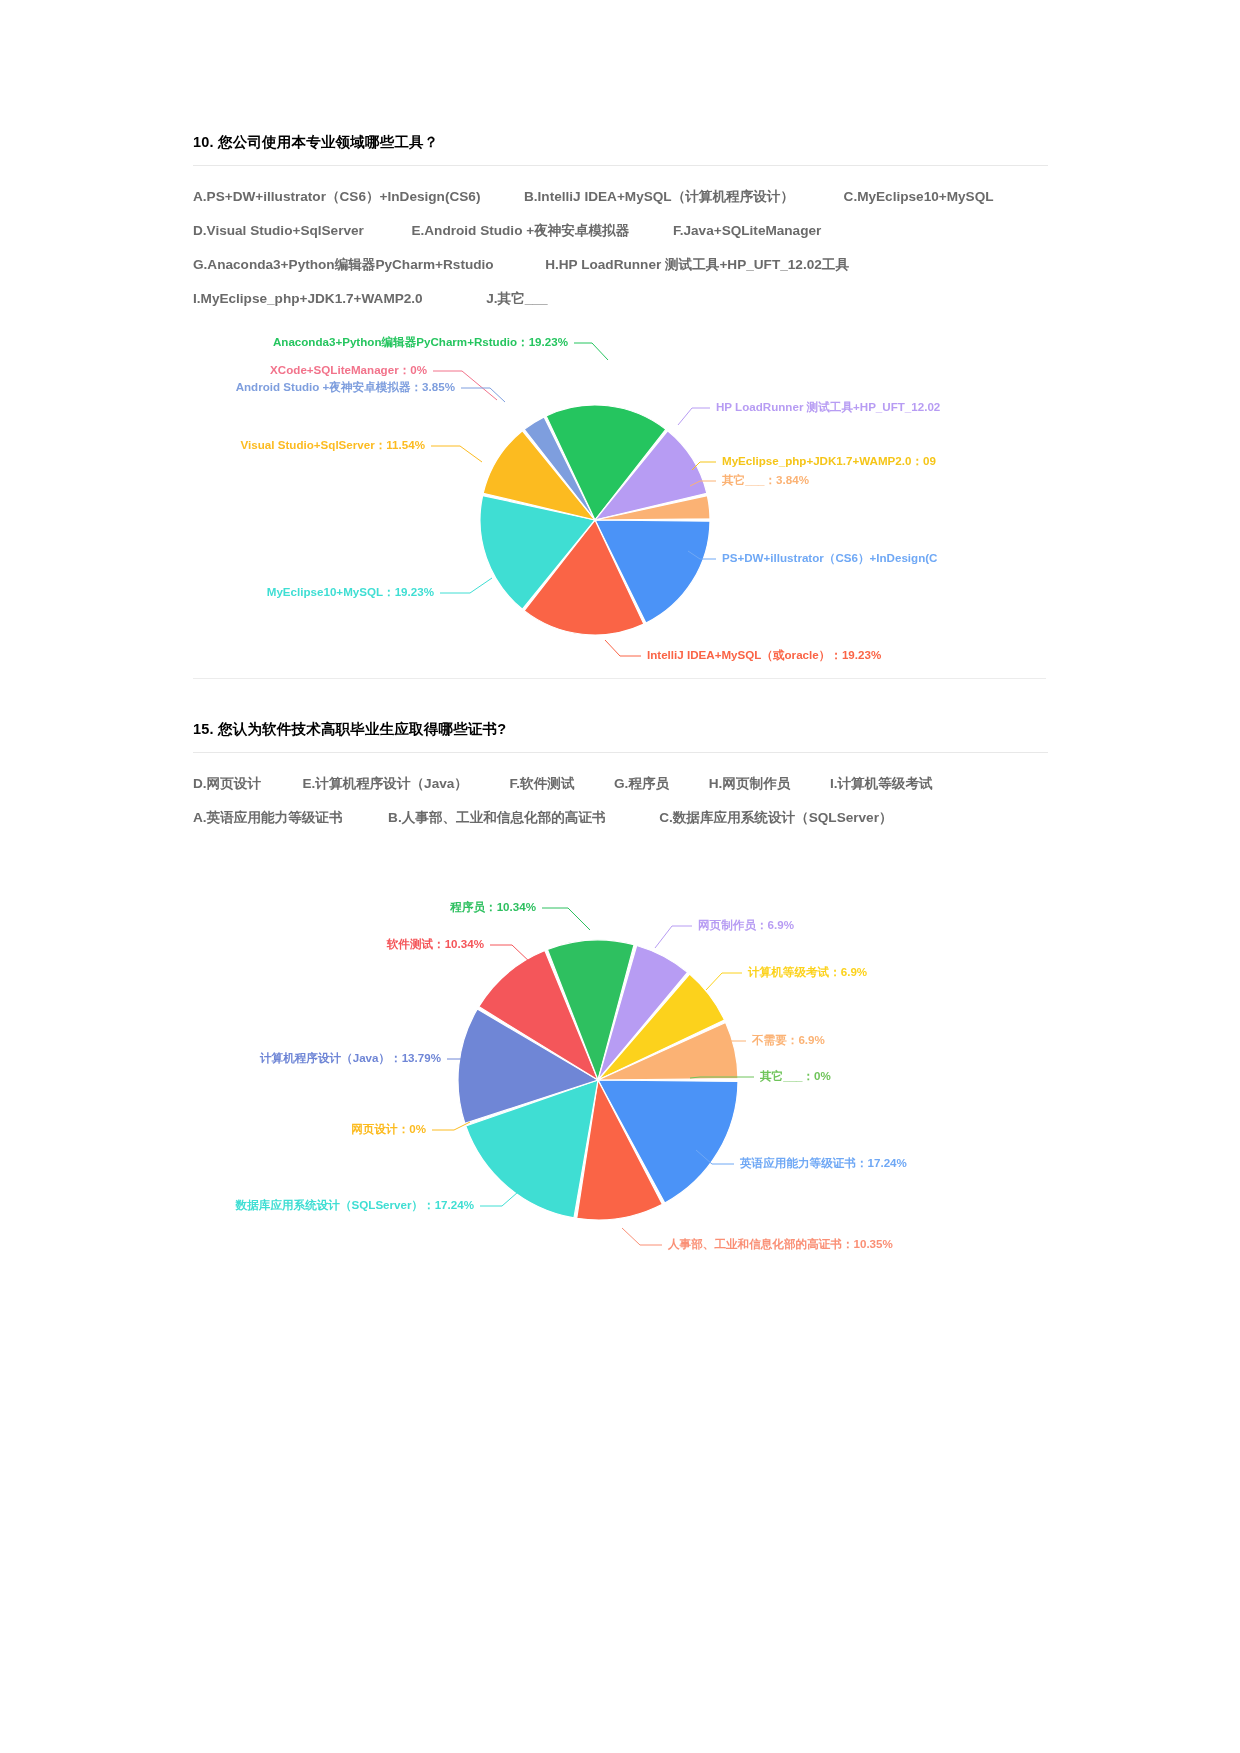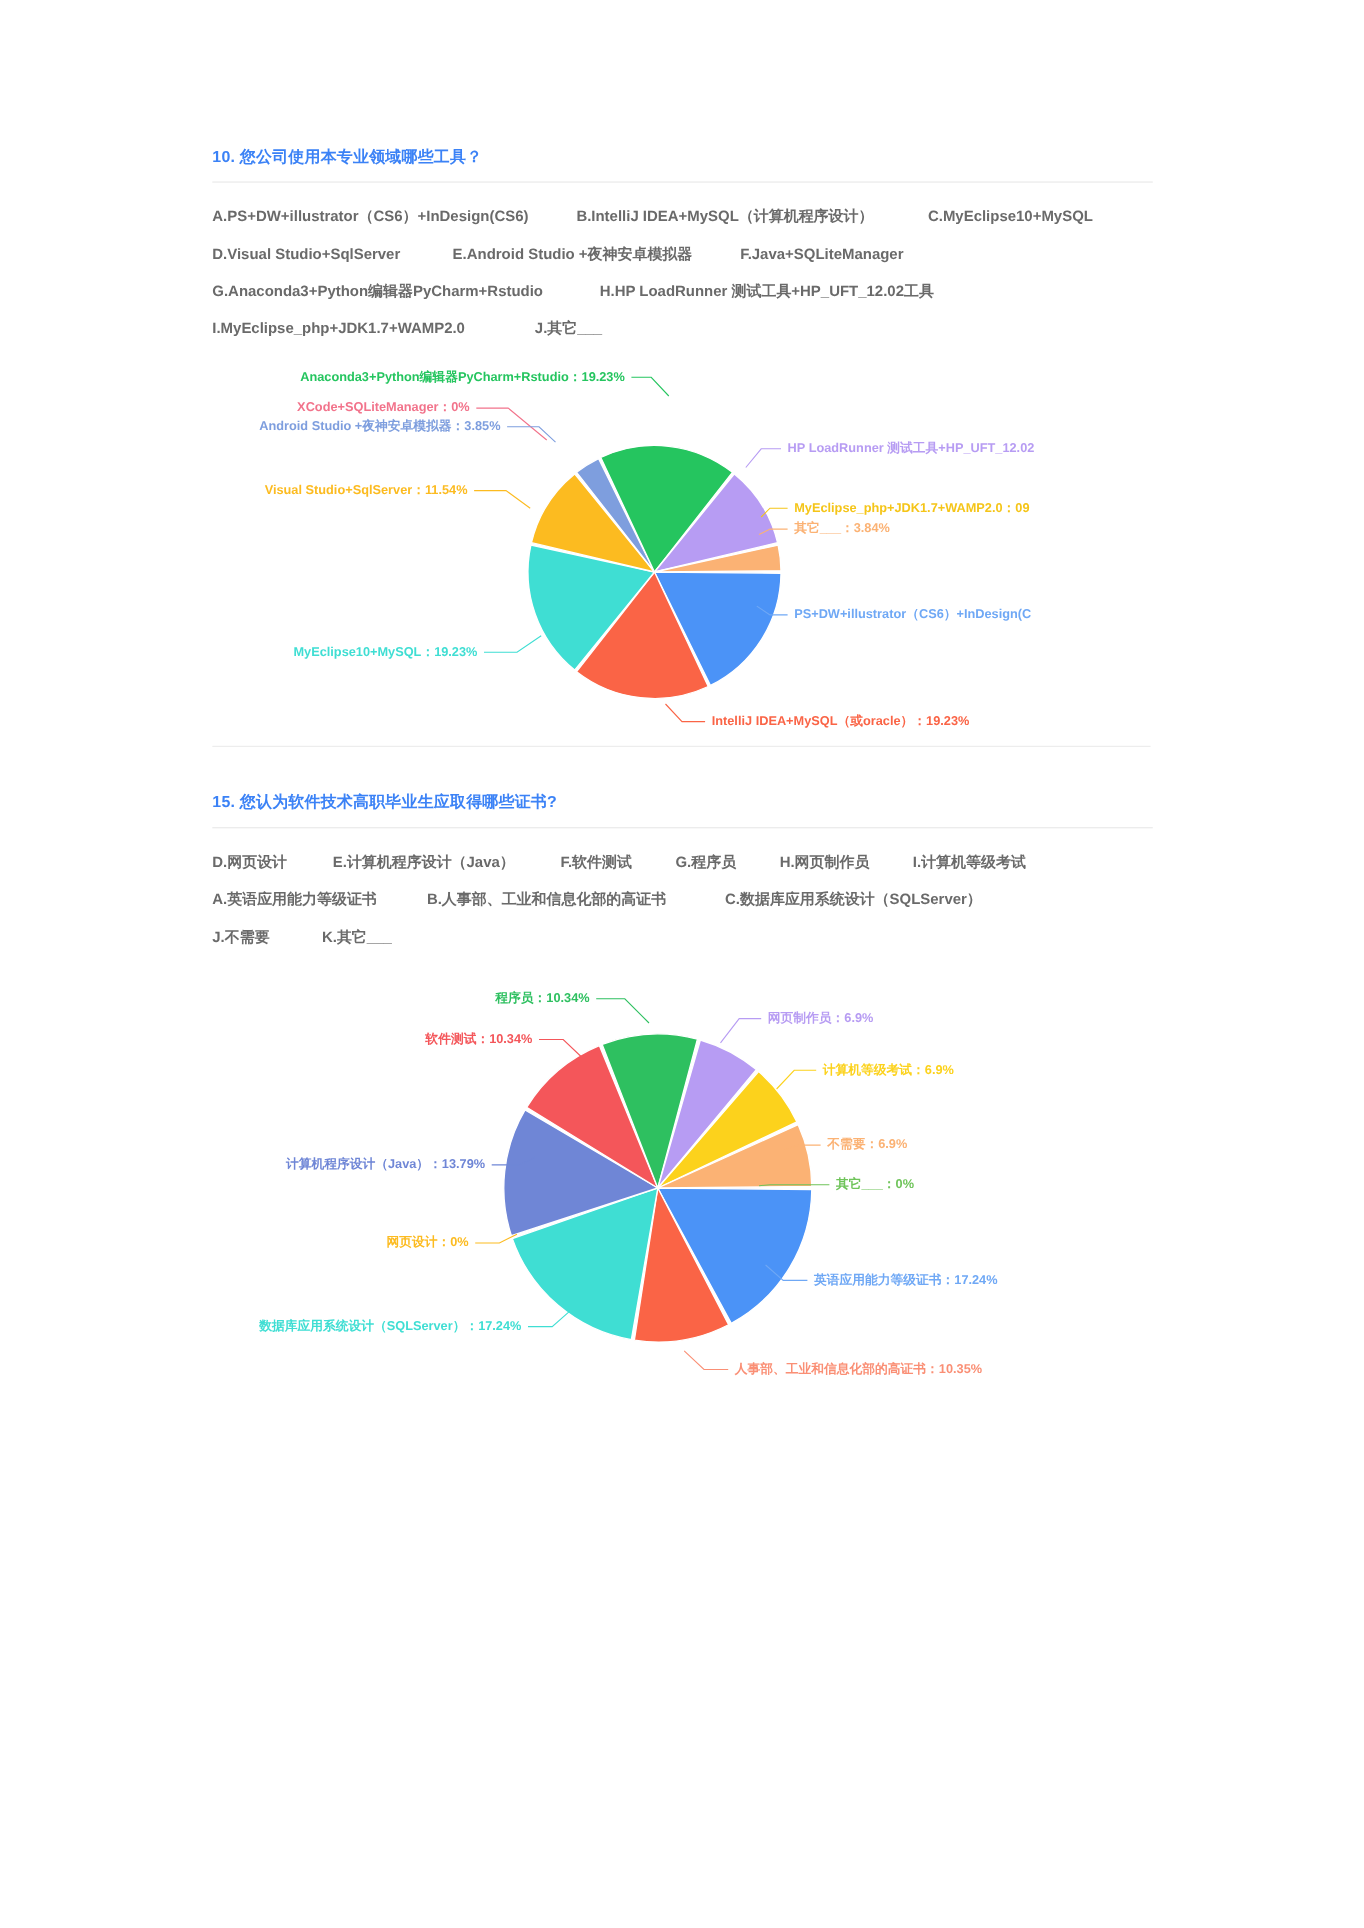--- a/index.html
+++ b/index.html
@@ -18,21 +18,21 @@
 
   
   .q-block{
     position:absolute;
     left:193px;
     width:855px;
   }
   .q-title{
     font-size:14.5px;
     font-weight:bold;
-    color:#3b82f6;
+    color:#000000;
     letter-spacing:.2px;
     padding-bottom:13px;
     border-bottom:1px solid #e8e8e8;
   }
   .q-options{
     padding-top:14px;
     font-size:13.6px;
     color:#6a6a6a;
     line-height:34px;
     white-space:nowrap;
@@ -124,25 +124,20 @@
         <span class="opt">H.网页制作员</span>
         <span style="display:inline-block;width:32px;"></span>
         <span class="opt">I.计算机等级考试</span>
       </div>
       <div>
         <span class="opt">A.英语应用能力等级证书</span>
         <span style="display:inline-block;width:38px;"></span>
         <span class="opt">B.人事部、工业和信息化部的高证书</span>
         <span style="display:inline-block;width:46px;"></span>
         <span class="opt">C.数据库应用系统设计（SQLServer）</span>
-      </div>
-      <div>
-        <span class="opt">J.不需要</span>
-        <span style="display:inline-block;width:40px;"></span>
-        <span class="opt">K.其它___</span>
       </div>
     </div>
   </div>
 
   <div class="sep" style="top:678px;"></div>
 
   <div class="chart-area">
     <svg width="1240" height="1753" viewBox="0 0 1240 1753">
       <g id="chart0">
           <path d="M 595 520 L 709.99 521.15 A 115 115 0 0 1 645.93 623.11 Z" fill="#4b93f7" stroke="#ffffff" stroke-width="1.2"></path>

